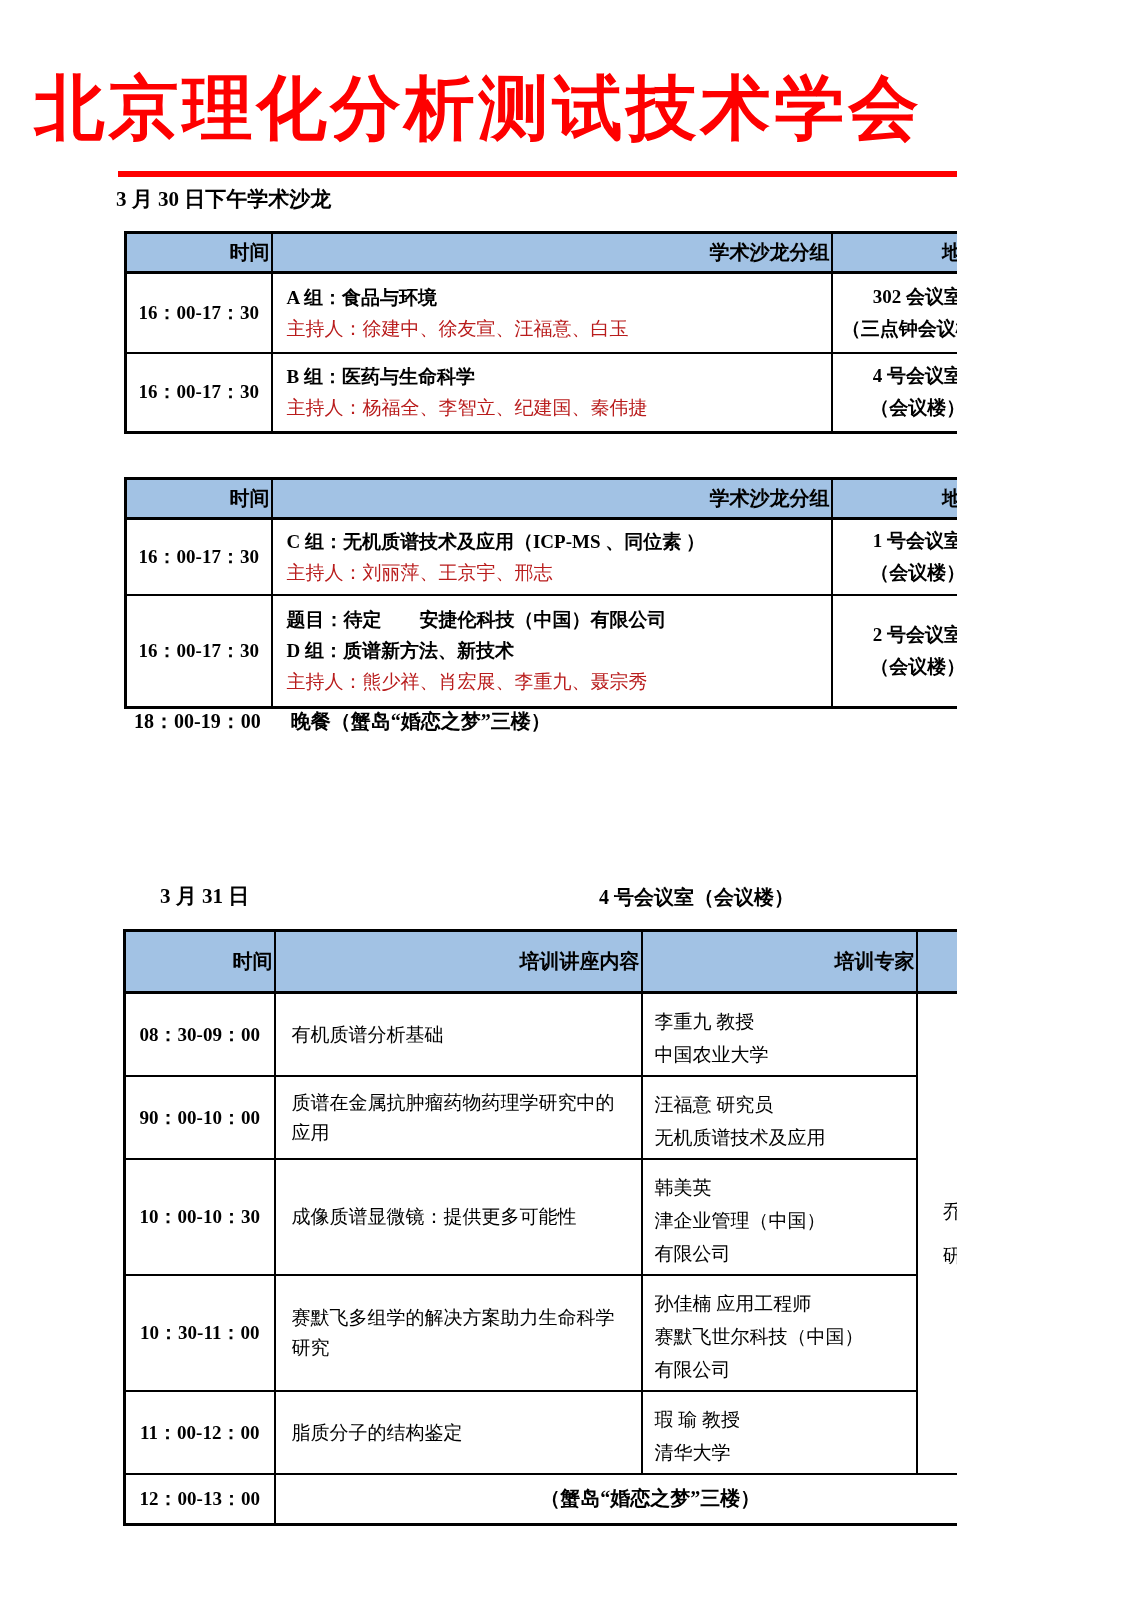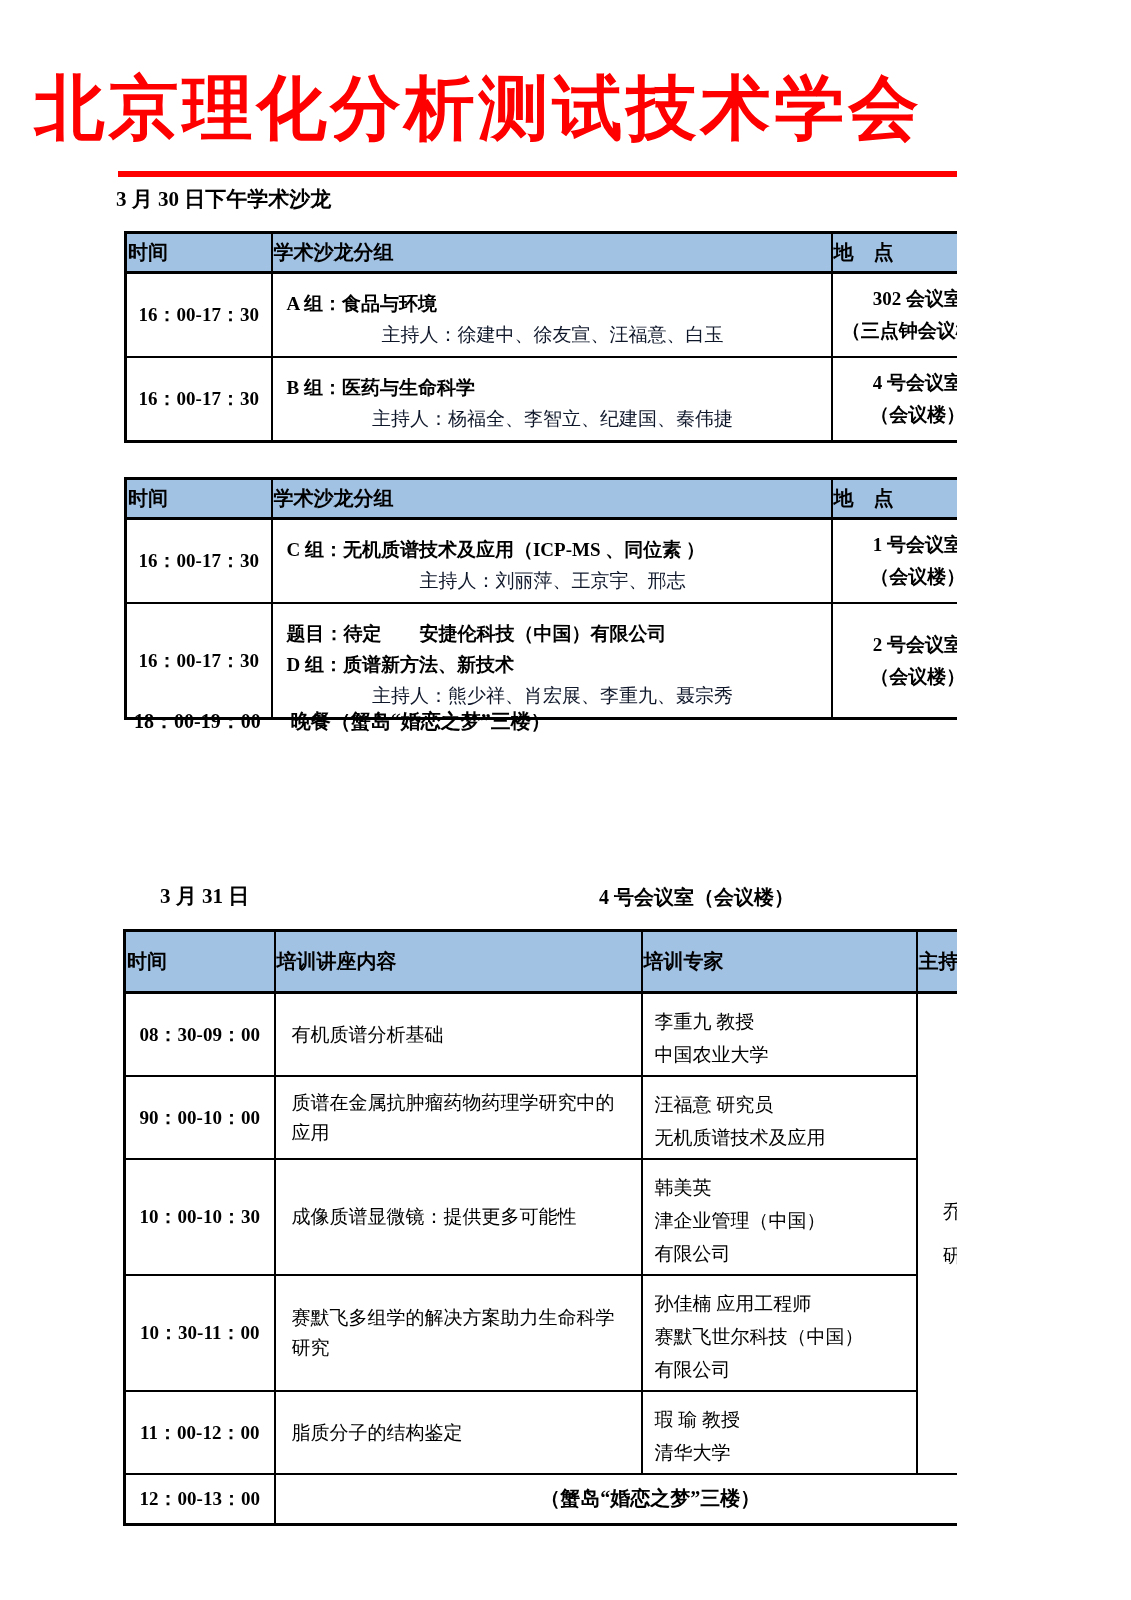--- a/index.html
+++ b/index.html
@@ -33,31 +33,31 @@
 
   table.tbl {
     position: absolute;
     border-collapse: collapse;
     table-layout: fixed;
     border: 3px solid #000;
   }
   .tbl th, .tbl td { border: 2px solid #000; vertical-align: middle; }
   .tbl th {
     background: var(--header-bg);
-    font-size: 20px; font-weight: bold; text-align: left;
+    font-size: 20px; font-weight: bold; text-align: right;
     border-bottom-width: 3px;
   }
   .tbl-a { left: 124px; top: 231px; width: 879px; }
   .tbl-b { left: 124px; top: 477px; width: 879px; }
   .tbl-c { left: 123px; top: 929px; width: 902px; }
 
   .t-time { text-align: center; font-weight: bold; font-size: 19px; white-space: nowrap; }
-  .t-group { padding: 14px 12px 6px 14px; font-size: 19px; }
+  .t-group { padding: 6px 12px 6px 14px; font-size: 19px; }
   .g-bold  { font-weight: bold; line-height: 31px; }
-  .g-hosts { color: #0f172a; line-height: 31px; text-align: center; }
+  .g-hosts { color: #b91c1c; line-height: 31px; }
   .t-place { text-align: center; font-weight: bold; font-size: 19px; line-height: 32px; }
 
   .t-content { padding: 4px 18px 4px 16px; font-size: 19px; line-height: 30px; }
   .t-expert  { padding: 11px 8px 4px 12px;  font-size: 19px; line-height: 33px; }
   .t-mod     { text-align: center; font-size: 19px; line-height: 44px; }
   .t-lunch   { text-align: center; font-weight: bold; font-size: 20px; }
 
   .dinner {
     position: absolute; left: 134px; top: 708px;
     display: flex; gap: 30px;

